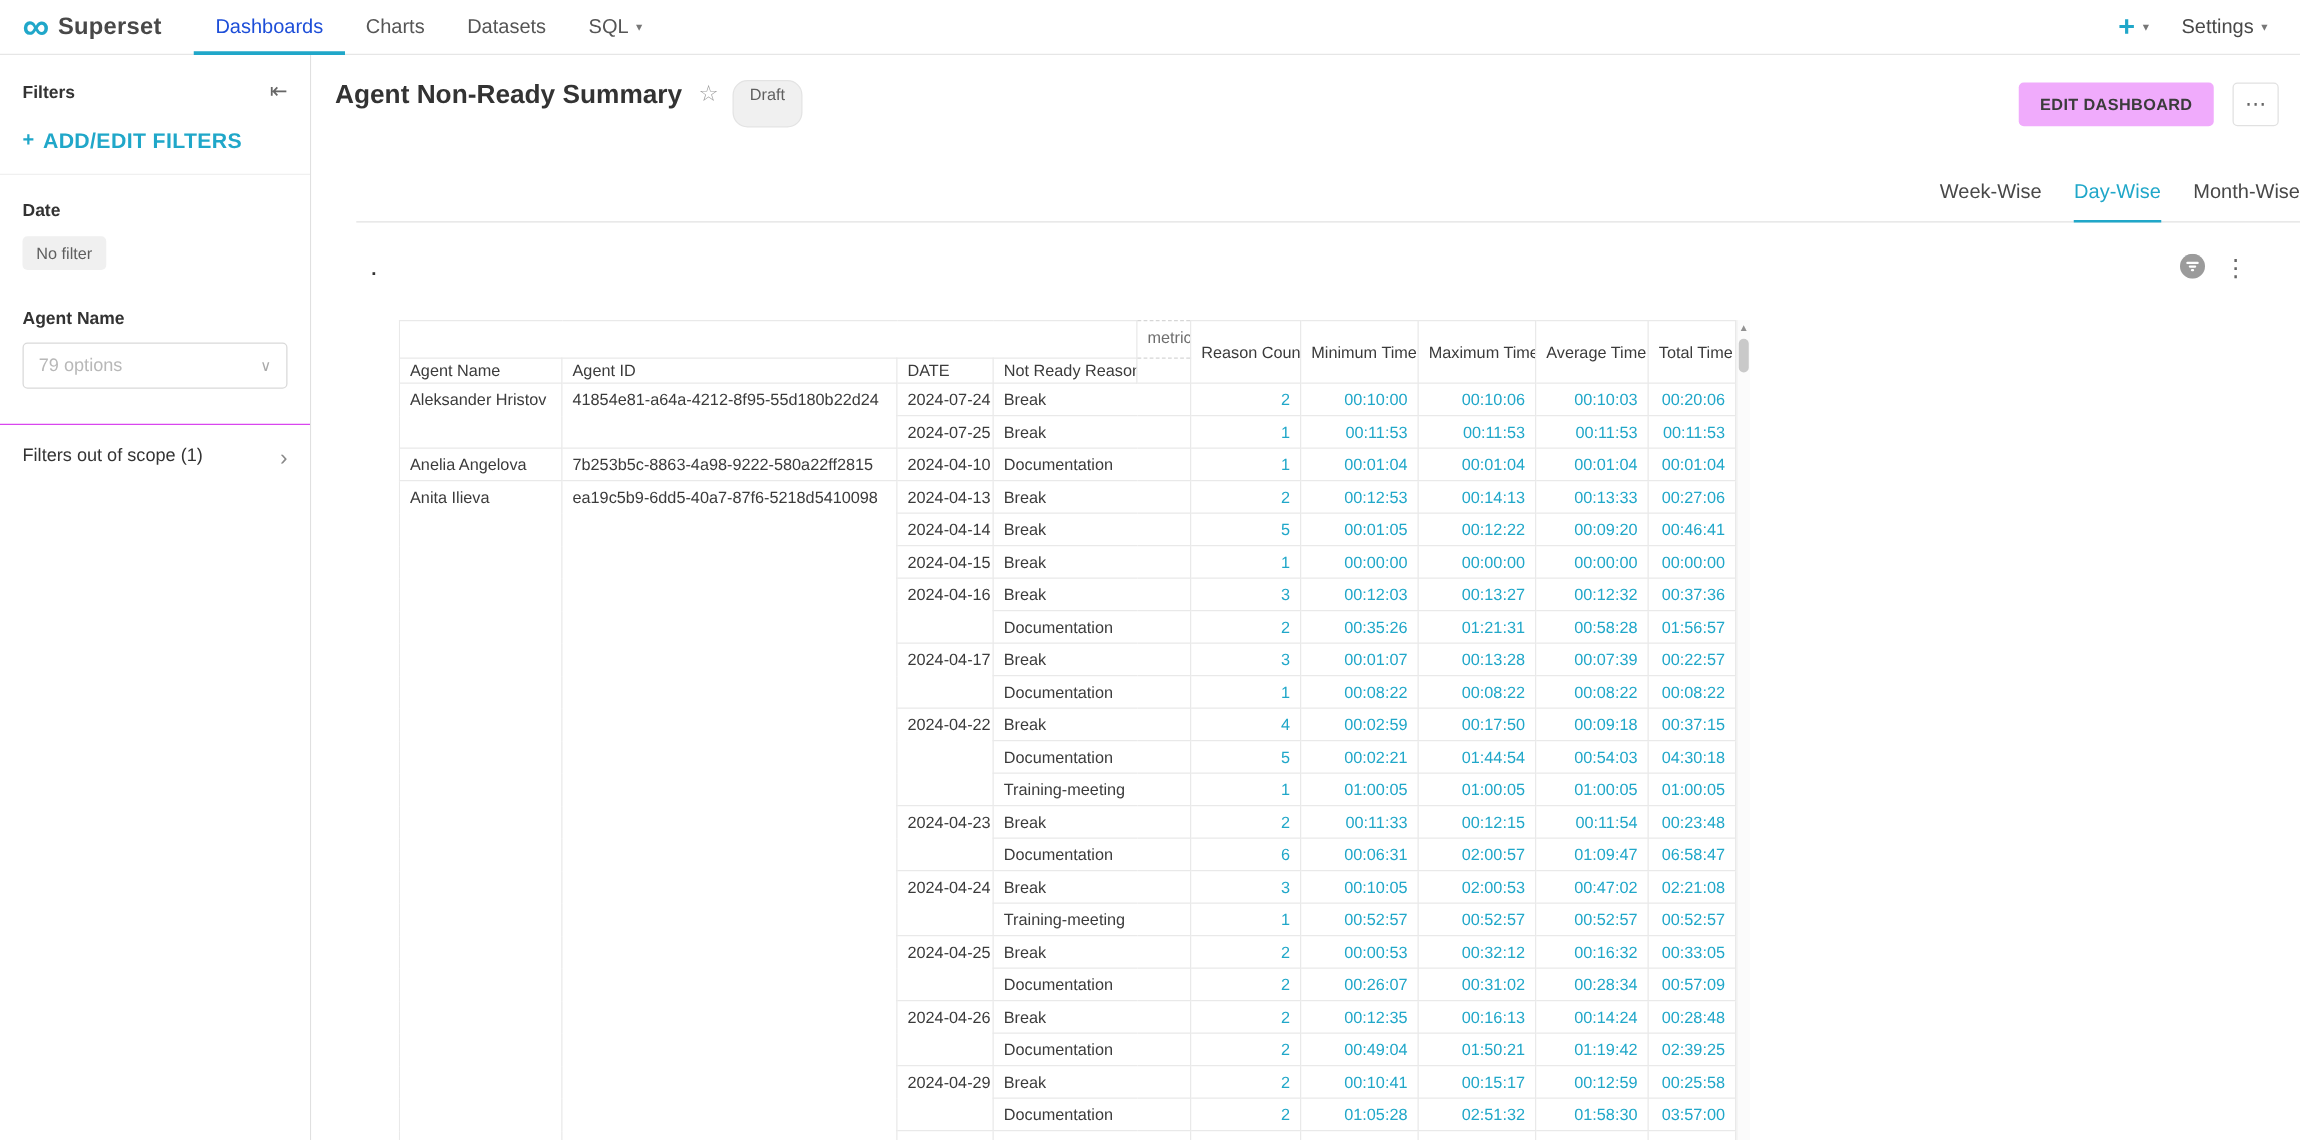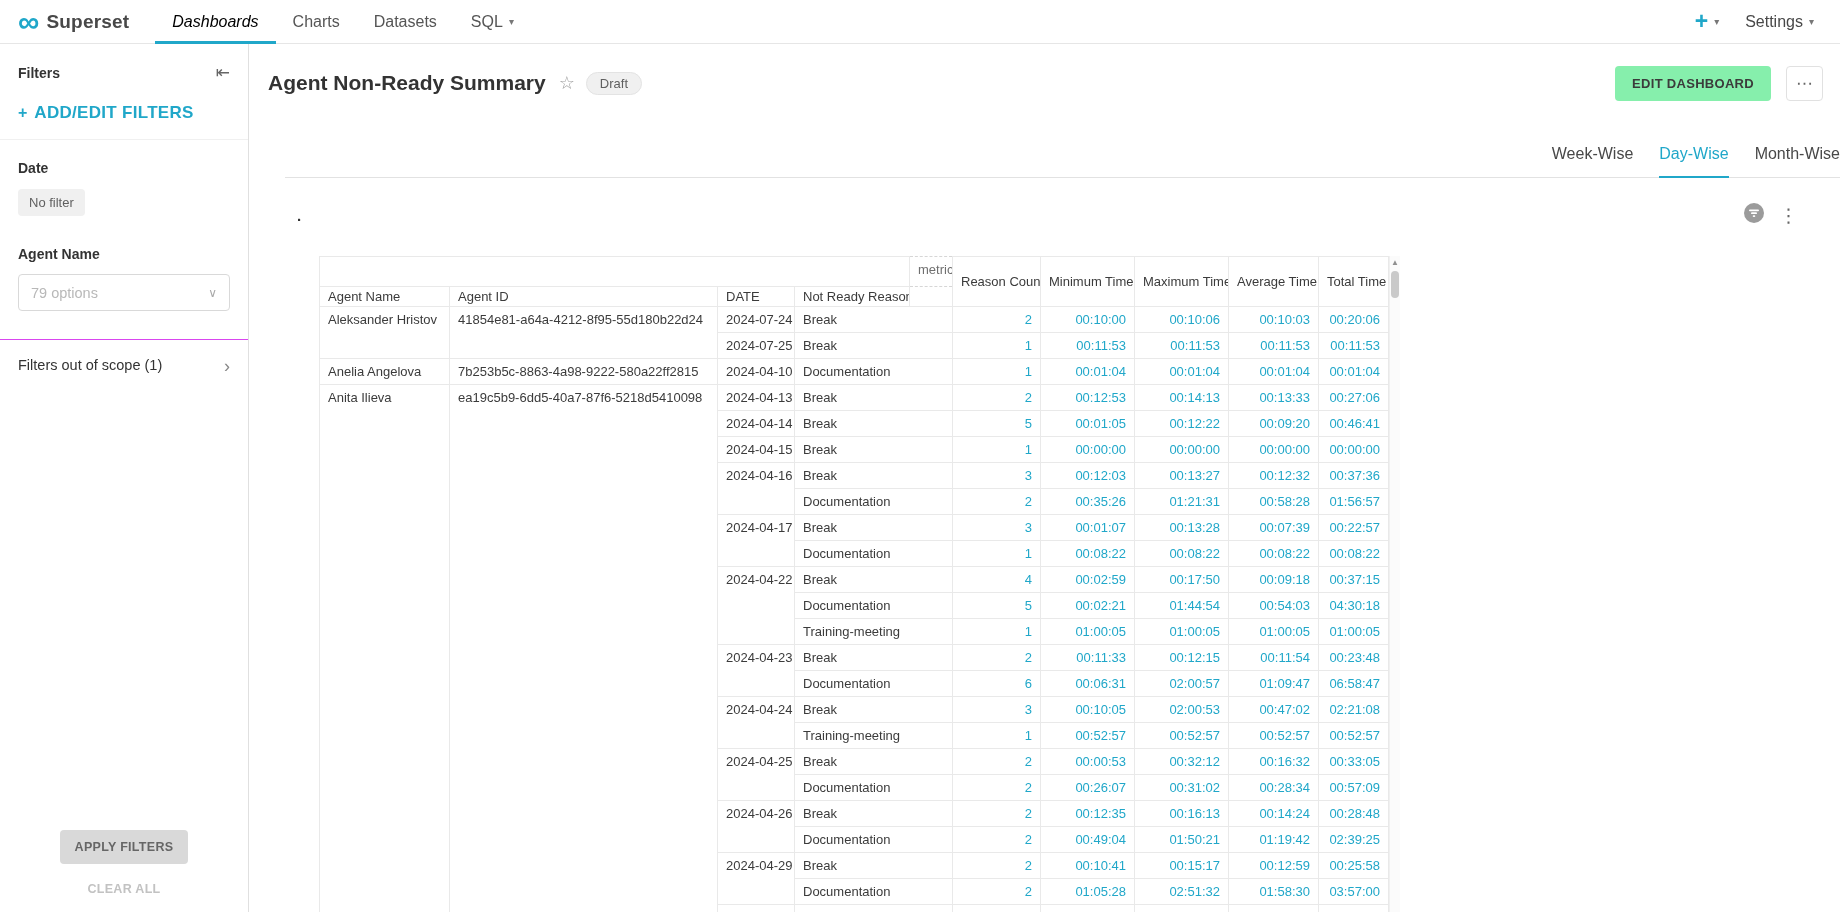--- a/index.html
+++ b/index.html
@@ -7,21 +7,21 @@
     font-family:"Liberation Sans", sans-serif; color:#333; }
   [data-interactable="true"] { cursor:pointer; }
 
   
   .navbar { height:44px; display:flex; align-items:stretch; border-bottom:1px solid #e6e6e6; background:#fff; }
   .brand { display:flex; align-items:center; padding:0 26px 0 18px; }
   .logo-icon { color:#20a7c9; font-size:30px; font-weight:700; line-height:1; margin-right:7px; }
   .brand-text { font-size:19px; font-weight:700; color:#484848; letter-spacing:.2px; }
   .nav-items { display:flex; align-items:stretch; }
   .nav-item { display:flex; align-items:center; padding:0 17px; font-size:16px; color:#555; text-decoration:none; position:relative; }
-  .nav-item.active { color:#000000;font-style:italic; }
+  .nav-item.active { color:#1d4ed8; }
   .nav-item.active::after { content:""; position:absolute; left:0; right:0; bottom:-1px; height:3px; background:#20a7c9; }
   .caret { font-size:10px; color:#777; margin-left:6px; }
   .nav-right { margin-left:auto; display:flex; align-items:center; gap:26px; padding-right:26px; }
   .plus-btn { display:flex; align-items:center; }
   .plus-glyph { color:#20a7c9; font-size:23px; font-weight:700; line-height:1; }
   .settings { display:flex; align-items:center; font-size:16px; color:#484848; }
 
   
   .layout { display:flex; height:868px; }
 
@@ -42,26 +42,26 @@
   .sel-ph { font-size:14.5px; color:#b8b8b8; }
   .sel-caret { font-size:12px; color:#a9a9a9; }
   .oos { margin-top:28px; border-top:1px solid #d946ef; padding:17px 18px; display:flex; justify-content:space-between; font-size:14.5px; color:#333; }
   .oos-chev { font-size:18px; color:#888; line-height:1; }
   .sb-foot { margin-top:auto; text-align:center; padding-bottom:16px; }
   .apply { border:none; background:#d9d9d9; color:#666; font-family:inherit; font-size:12.5px; font-weight:700; letter-spacing:.3px; padding:10px 15px; border-radius:4px; }
   .clear { margin-top:18px; color:#c2c2c2; font-size:12.5px; font-weight:700; letter-spacing:.3px; }
 
   
   .main { flex:1; position:relative; background:#fff; }
-  .dash-header { display:flex; align-items:center; padding:20px 17px 0 19px; height:58px; }
+  .dash-header { display:flex; padding:20px 17px 0 19px; height:58px; }
   .dash-title { font-size:21px; font-weight:700; color:#333; }
   .star { color:#9e9e9e; font-size:18px; margin-left:13px; }
   .draft-badge { margin-left:11px; background:#f0f0f0; border:1px solid #e3e3e3; border-radius:12px; padding:3px 13px; font-size:13px; color:#5f5f5f; }
   .header-right { margin-left:auto; display:flex; align-items:center; gap:15px; }
-  .edit-btn { border:none; background:#86efac; color:#3b3b3b; font-family:inherit; font-size:13px; font-weight:700; letter-spacing:.3px; padding:10px 17px; border-radius:4px; }
+  .edit-btn { border:none; background:#f0abfc; color:#3b3b3b; font-family:inherit; font-size:13px; font-weight:700; letter-spacing:.3px; padding:10px 17px; border-radius:4px; }
   .more-btn { width:37px; height:35px; background:#fff; border:1px solid #e1e1e1; border-radius:4px; display:flex; align-items:center; justify-content:center; }
   .more-btn span { color:#666; font-size:17px; line-height:1; }
 
   .tab-bar { margin:32px 0 0 36px; border-bottom:1px solid #e2e2e2; display:flex; gap:26px; padding-left:18px;justify-content:flex-end; }
   .tab { padding:11px 0 13px 0; font-size:16px; color:#484848; }
   .tab.active { color:#20a7c9; border-bottom:2px solid #20a7c9; margin-bottom:-1px; }
 
   .chart-header { margin:24px 42px 0 48px; display:flex; justify-content:space-between; align-items:center; height:26px; }
   .chart-title { font-size:15px; font-weight:700; color:#333; }
   .chart-actions { display:flex; align-items:center; gap:15px; }
@@ -133,24 +133,20 @@
         <div class="flabel" data-interactable="false">Agent Name</div>
         <div class="select" data-interactable="true">
           <span class="sel-ph" data-interactable="false">79 options</span>
           <span class="sel-caret" data-interactable="false">∨</span>
         </div>
       </div>
     </div>
     <div class="oos" data-interactable="true">
       <span data-interactable="false">Filters out of scope (1)</span>
       <span class="oos-chev" data-interactable="false">›</span>
-    </div>
-    <div class="sb-foot">
-      <button class="apply" data-interactable="true">APPLY FILTERS</button>
-      <div class="clear" data-interactable="true">CLEAR ALL</div>
     </div>
   </aside>
 
   <main class="main" data-interactable="false">
     <div class="dash-header" data-interactable="false">
       <h1 class="dash-title" data-interactable="false">Agent Non-Ready Summary</h1>
       <span class="star" data-interactable="true">☆</span>
       <span class="draft-badge" data-interactable="false">Draft</span>
       <div class="header-right">
         <button class="edit-btn" data-interactable="true">EDIT DASHBOARD</button>

